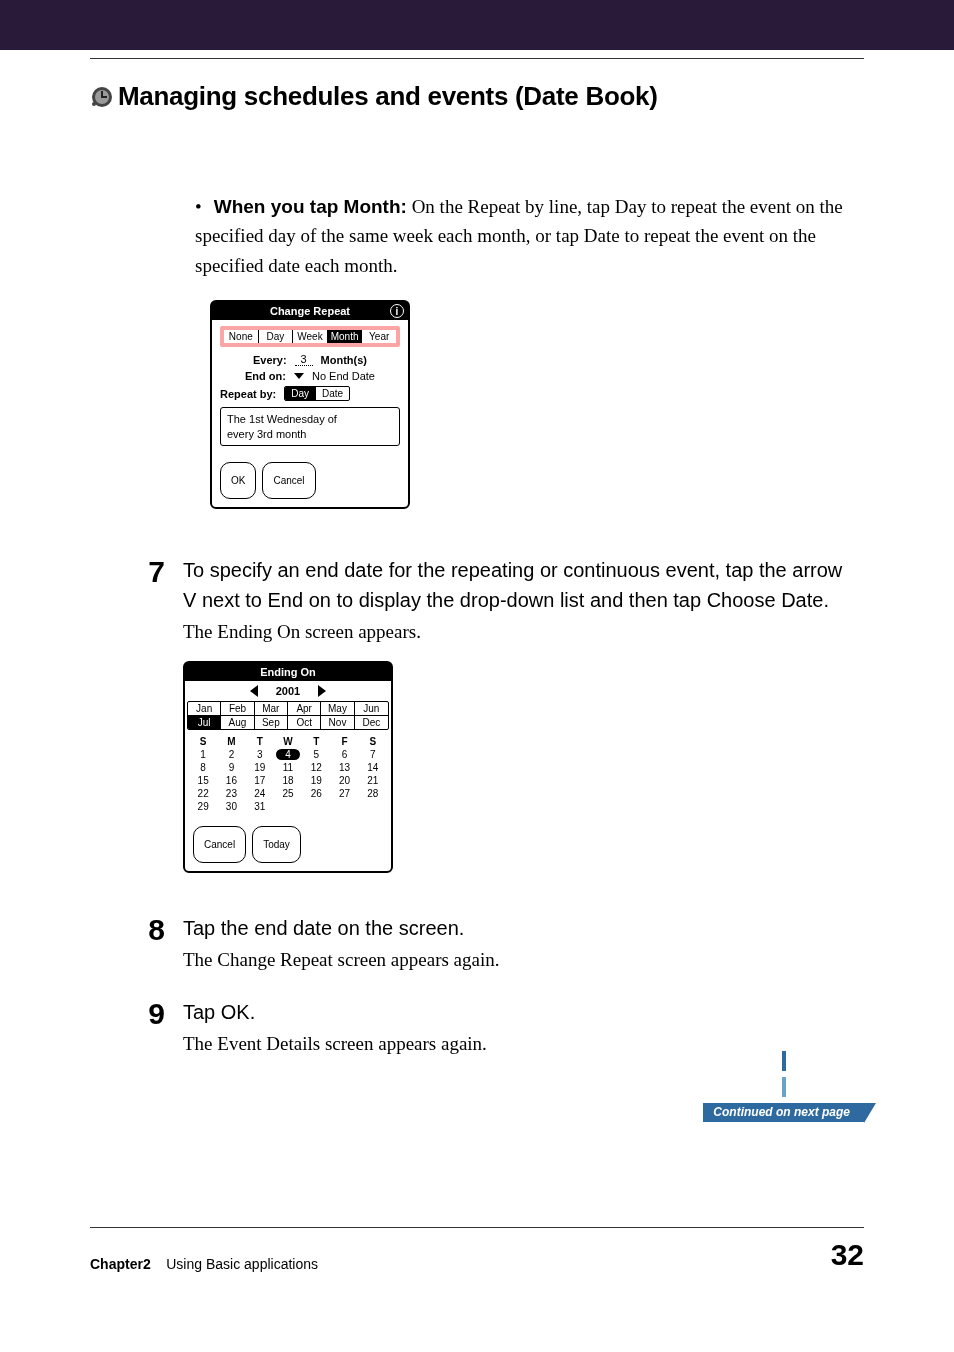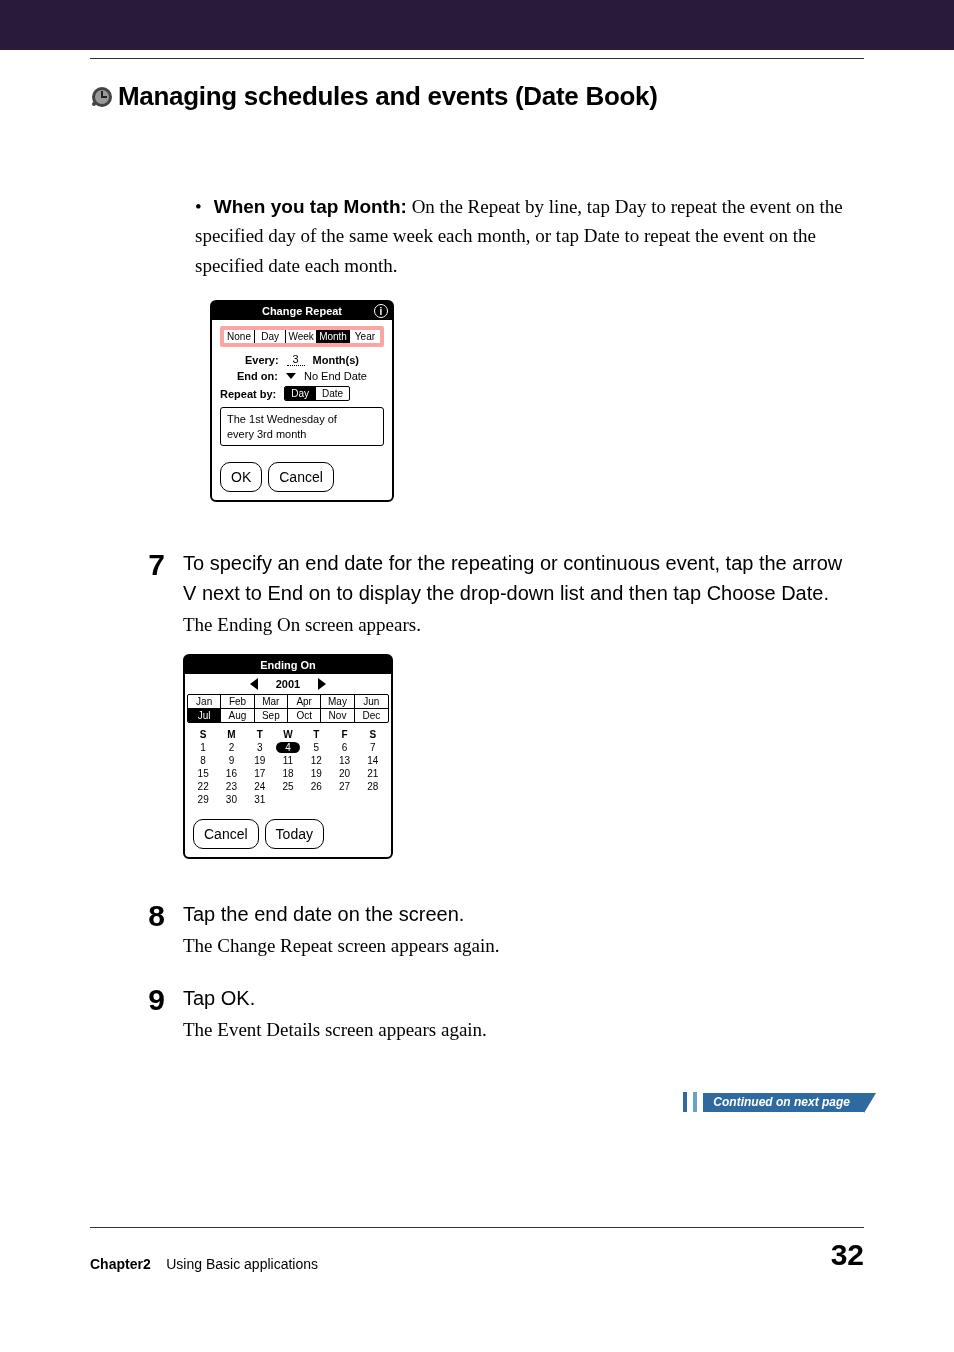--- a/index.html
+++ b/index.html
@@ -9,41 +9,41 @@
   .header-rule { border-top: 1px solid #333; margin: 8px 90px 0 90px; }
   .section-title { display: flex; align-items: center; gap: 4px; margin: 22px 90px 0 90px; }
   .section-title h1 { font-family: Arial, Helvetica, sans-serif; font-weight: 800; font-size: 26px; letter-spacing: -0.3px; }
   .app-icon { width: 24px; height: 24px; display:inline-block; }
   .app-icon svg { width: 24px; height: 24px; }
   .content { margin: 80px 90px 0 90px; }
   .bullet-block { margin-left: 105px; margin-right: 10px; font-size: 19px; line-height: 1.55; }
   .bullet-block .bold-lead { font-family: Arial, Helvetica, sans-serif; font-weight: 700; }
   .bullet-prefix { display:inline-block; width: 14px; }
   .screenshot { margin: 20px 0 0 120px; }
-  .palm-dialog { width: 184px; font-family: Verdana, Arial, sans-serif; font-size: 11px; border: 2px solid #000; border-radius: 6px; background:#fff; }
+  .palm-dialog { width: 200px; font-family: Verdana, Arial, sans-serif; font-size: 11px; border: 2px solid #000; border-radius: 6px; background:#fff; }
   .palm-title { background: #000; color: #fff; padding: 3px 6px 3px 6px; display:flex; justify-content:center; position:relative; font-weight:700; }
   .palm-title .title-text { }
   .info-icon { position:absolute; right:4px; top:2px; width:14px; height:14px; border:1px solid #fff; border-radius:50%; color:#fff; display:flex; align-items:center; justify-content:center; font-size:10px; font-weight:700; background:#000;}
   .palm-body { padding: 6px 8px 8px 8px; }
   .seg-row { display:flex; border:4px solid #fca5a5; border-radius:2px; overflow:hidden; margin-bottom:6px; }
   .seg { flex:1; text-align:center; padding:1px 2px; border-right:1px solid #000; font-size:10px; cursor:pointer; }
   .seg:last-child { border-right:none; }
   .seg.selected { background:#000; color:#fff; }
   .every-row, .endon-row, .repeatby-row { display:flex; align-items:center; gap:8px; margin-bottom:4px; font-size:11px;}
   .every-row { justify-content:center; }
   .endon-row { justify-content:center; }
   .repeatby-row { justify-content:flex-start; }
   .bold-label { font-weight:700; }
   .dotted-field { border-bottom:1px dotted #000; min-width:18px; text-align:center; padding:0 2px; }
   .dropdown-arrow { width:0; height:0; border-left:5px solid transparent; border-right:5px solid transparent; border-top:6px solid #000; display:inline-block; }
   .seg-small { display:flex; border:1px solid #000; border-radius:2px; overflow:hidden; }
   .seg-small .seg { font-size:10px; padding:1px 6px; }
   .readout-box { border:1px solid #000; border-radius:3px; margin-top:6px; padding:4px 6px; font-size:11px; line-height:1.3; }
   .palm-buttons { display:flex; gap:6px; padding: 8px 8px 8px 8px; }
-  .pill-btn { border:1px solid #000; border-radius:10px; padding:6px 10px; font-size:14px; background:#fff; cursor:pointer; font-family:inherit; }
+  .pill-btn { border:1px solid #000; border-radius:10px; padding:12px 10px; font-size:10px; background:#fff; cursor:pointer; font-family:inherit; }
   .step { display:flex; align-items:flex-start; gap:18px; margin-top: 46px; }
   .step-num { font-family: Arial, Helvetica, sans-serif; font-size: 30px; font-weight: 900; width: 40px; text-align:right; margin-left:35px; }
   .step-body { flex:1; margin-right:10px; }
   .step-title { font-family: Arial, Helvetica, sans-serif; font-size: 20px; line-height:1.5; }
   .small-sub { font-size: 19px; margin-top: 6px; }
   .ending-dialog .palm-title { justify-content:center; }
   .year-row { display:flex; align-items:center; justify-content:center; gap:18px; font-weight:700; margin:4px 0 4px 0; }
   .tri-left { width:0;height:0;border-top:6px solid transparent;border-bottom:6px solid transparent;border-right:8px solid #000; cursor:pointer;}
   .tri-right{ width:0;height:0;border-top:6px solid transparent;border-bottom:6px solid transparent;border-left:8px solid #000; cursor:pointer;}
   .month-grid { display:grid; grid-template-columns: repeat(6, 1fr); border:1px solid #000; border-radius:2px; overflow:hidden; margin: 0 2px 6px 2px;}
@@ -54,21 +54,21 @@
   .cal-grid { display:grid; grid-template-columns: repeat(7, 1fr); gap:2px 4px; font-size:10px; margin: 4px 6px 6px 6px; }
   .cal-head { font-weight:700; text-align:center; }
   .cal-day { text-align:center; cursor:pointer; }
   .cal-day.today { border-radius:8px; background:#000; color:#fff; padding:0 2px;}
   .footer { position:absolute; bottom: 80px; left: 90px; right: 90px; }
   .footer-rule { border-top:1px solid #333; margin-bottom: 10px;}
   .footer-row { display:flex; justify-content:space-between; align-items:flex-end;gap:40px; }
   .footer-left { font-family: Arial, Helvetica, sans-serif; font-size:14px; }
   .footer-left .chap { font-weight:800; }
   .footer-page { font-family: Arial, Helvetica, sans-serif; font-size: 30px; font-weight:800; }
-  .continued-wrap { position:absolute; right:90px; bottom: 240px; display:flex; align-items:center; gap:6px; }
+  .continued-wrap { position:absolute; right:90px; bottom: 230px; display:flex; align-items:center; gap:6px;flex-direction:column; }
   .continued-bar1 { width:4px; height:20px; background:#2e6aa0; }
   .continued-bar2 { width:4px; height:20px; background:#6aa3c9; }
   .continued-banner { background:#2e6aa0; color:#fff; font-family: Arial, Helvetica, sans-serif; font-size:12px; font-style:italic; font-weight:700; padding:2px 14px 3px 10px; position:relative; }
   .continued-banner::after{ content:""; position:absolute; right:-12px; top:0; width:0;height:0; border-top:0 solid transparent; border-bottom:20px solid transparent; border-left:12px solid #2e6aa0;}
   .down-arrow-inline { font-family: Arial, sans-serif; }
 </style>
 </head>
 <body>
 <div class="page">
 

